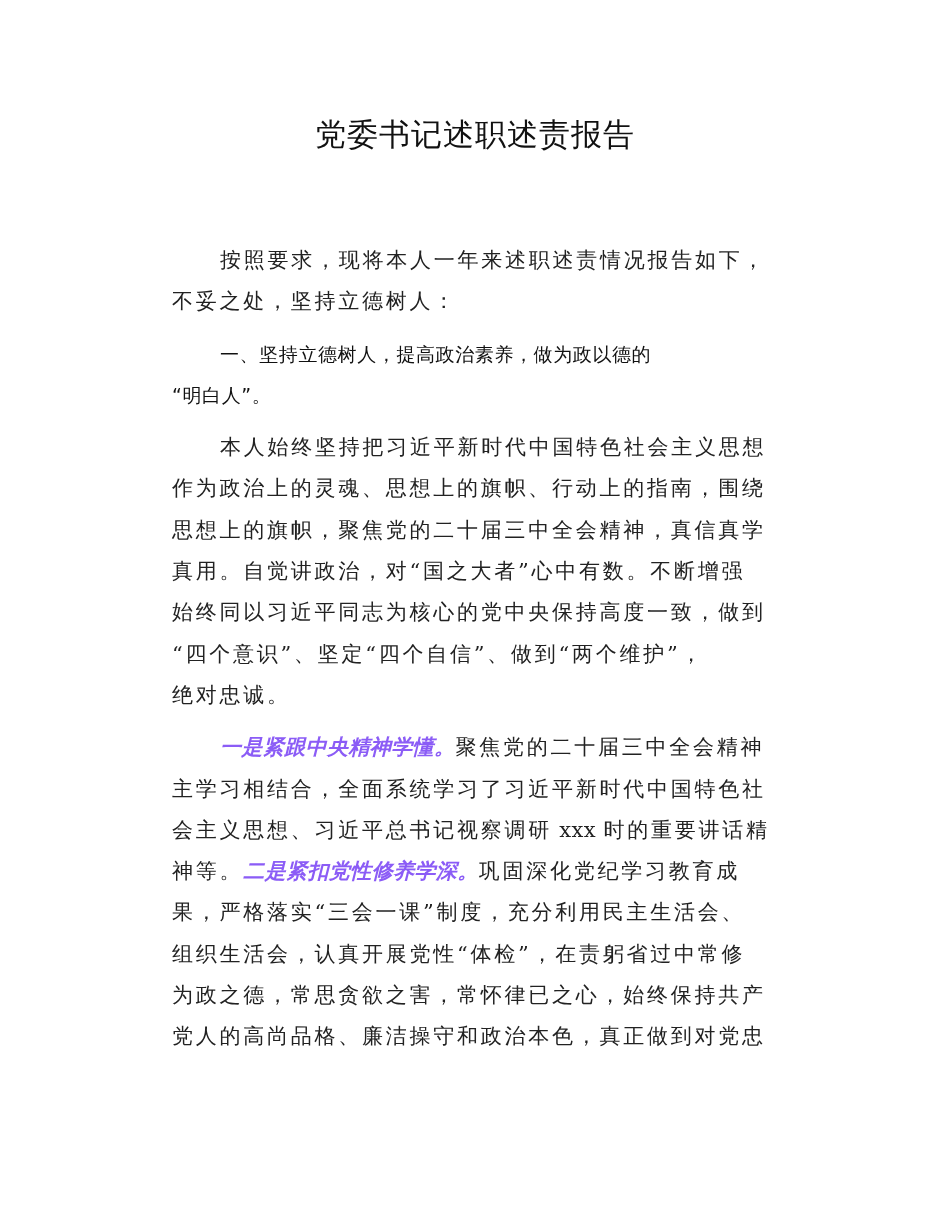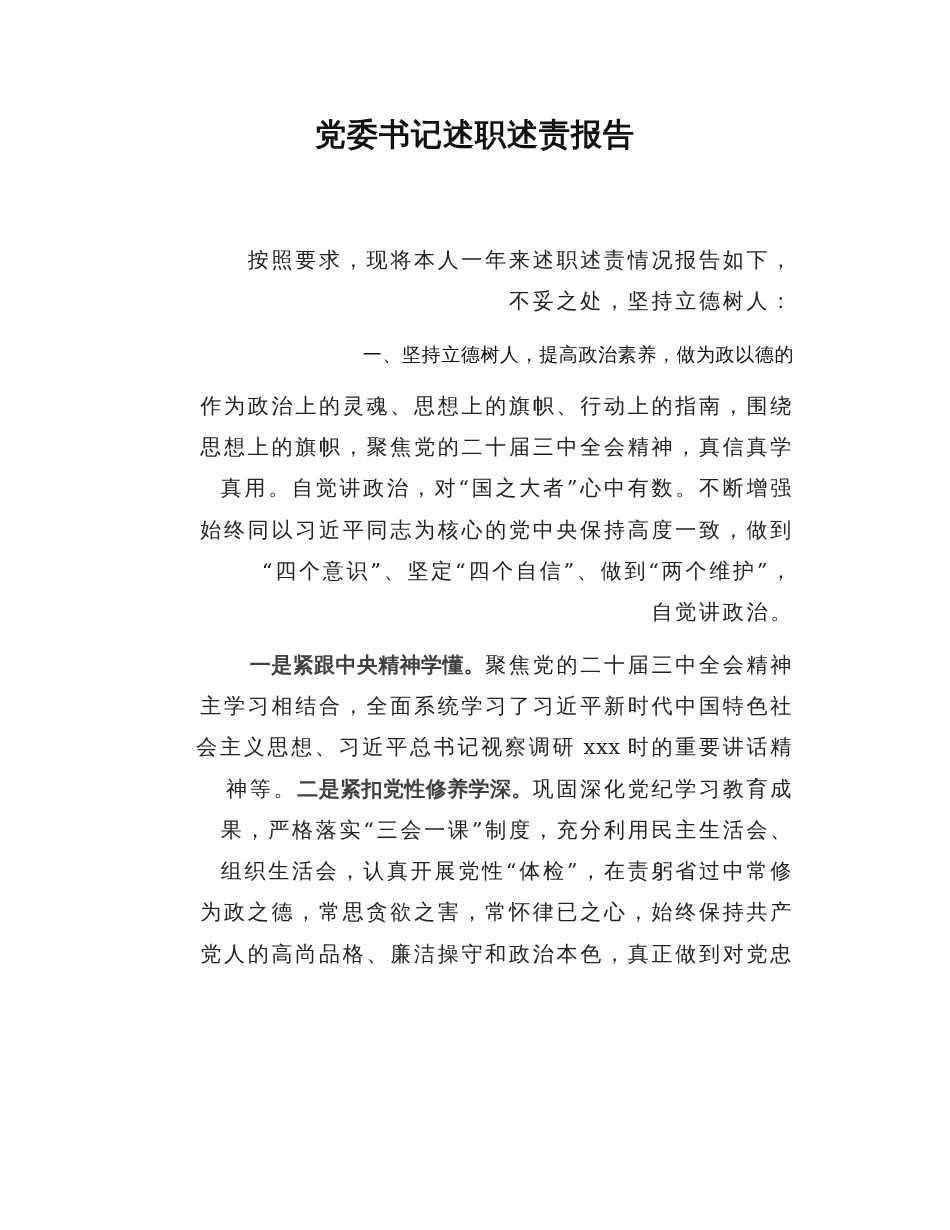--- a/index.html
+++ b/index.html
@@ -20,32 +20,31 @@
     left: 0; top: 0;
     width: 950px; height: 1230px;
     background: #ffffff;
   }
   .title {
     position: absolute;
     left: 0; right: 0;
     top: 112px;
     text-align: center;
     font-family: "DejaVu Sans", "Liberation Sans", sans-serif;
-    font-weight: bold;
+    font-weight: normal;
     font-size: 31px;
     letter-spacing: 1px;
     color: #111111;
     line-height: 44px;
   }
   .body-text {
     position: absolute;
     left: 172px;
     top: 240px;
     width: 622px;
-    text-align: right;
   }
   .line {
     height: 41.3px;
     line-height: 41.3px;
     font-size: 21px;
     letter-spacing: 2.75px;
     white-space: nowrap;
     color: #222222;
   }
   .indent { padding-left: 48px; }
@@ -53,21 +52,22 @@
   .heading-line {
     font-family: "DejaVu Sans", "Liberation Sans", sans-serif;
     font-size: 19px;
     letter-spacing: 0.6px;
     color: #111111;
   }
   .bold-run {
     font-family: "DejaVu Sans", "Liberation Sans", sans-serif;
     font-weight: bold;
     letter-spacing: 0.4px;
-    color: #404040;
+    color: #8b5cf6;
+    font-style: italic;
   }
   .latin { letter-spacing: 0.5px; }
 </style>
 </head>
 <body>
 
 <div class="page">
 
   <div class="title">党委书记述职述责报告</div>
 
@@ -75,31 +75,33 @@
 
     <div>
       <div class="line indent">按照要求，现将本人一年来述职述责情况报告如下，</div>
       <div class="line">不妥之处，坚持立德树人：</div>
     </div>
 
     <div class="gap"></div>
 
     <div>
       <div class="line indent heading-line">一、坚持立德树人，提高政治素养，做为政以德的</div>
+      <div class="line heading-line">“明白人”。</div>
     </div>
 
     <div class="gap"></div>
 
     <div>
+      <div class="line indent">本人始终坚持把习近平新时代中国特色社会主义思想</div>
       <div class="line">作为政治上的灵魂、思想上的旗帜、行动上的指南，围绕</div>
       <div class="line">思想上的旗帜，聚焦党的二十届三中全会精神，真信真学</div>
       <div class="line">真用。自觉讲政治，对“国之大者”心中有数。不断增强</div>
       <div class="line">始终同以习近平同志为核心的党中央保持高度一致，做到</div>
       <div class="line">“四个意识”、坚定“四个自信”、做到“两个维护”，</div>
-      <div class="line">自觉讲政治。</div>
+      <div class="line">绝对忠诚。</div>
     </div>
 
     <div class="gap"></div>
 
     <div>
       <div class="line indent">
         <span class="bold-run">一是紧跟中央精神学懂。</span><span>聚焦党的二十届三中全会精神</span>
       </div>
       <div class="line">主学习相结合，全面系统学习了习近平新时代中国特色社</div>
       <div class="line">

